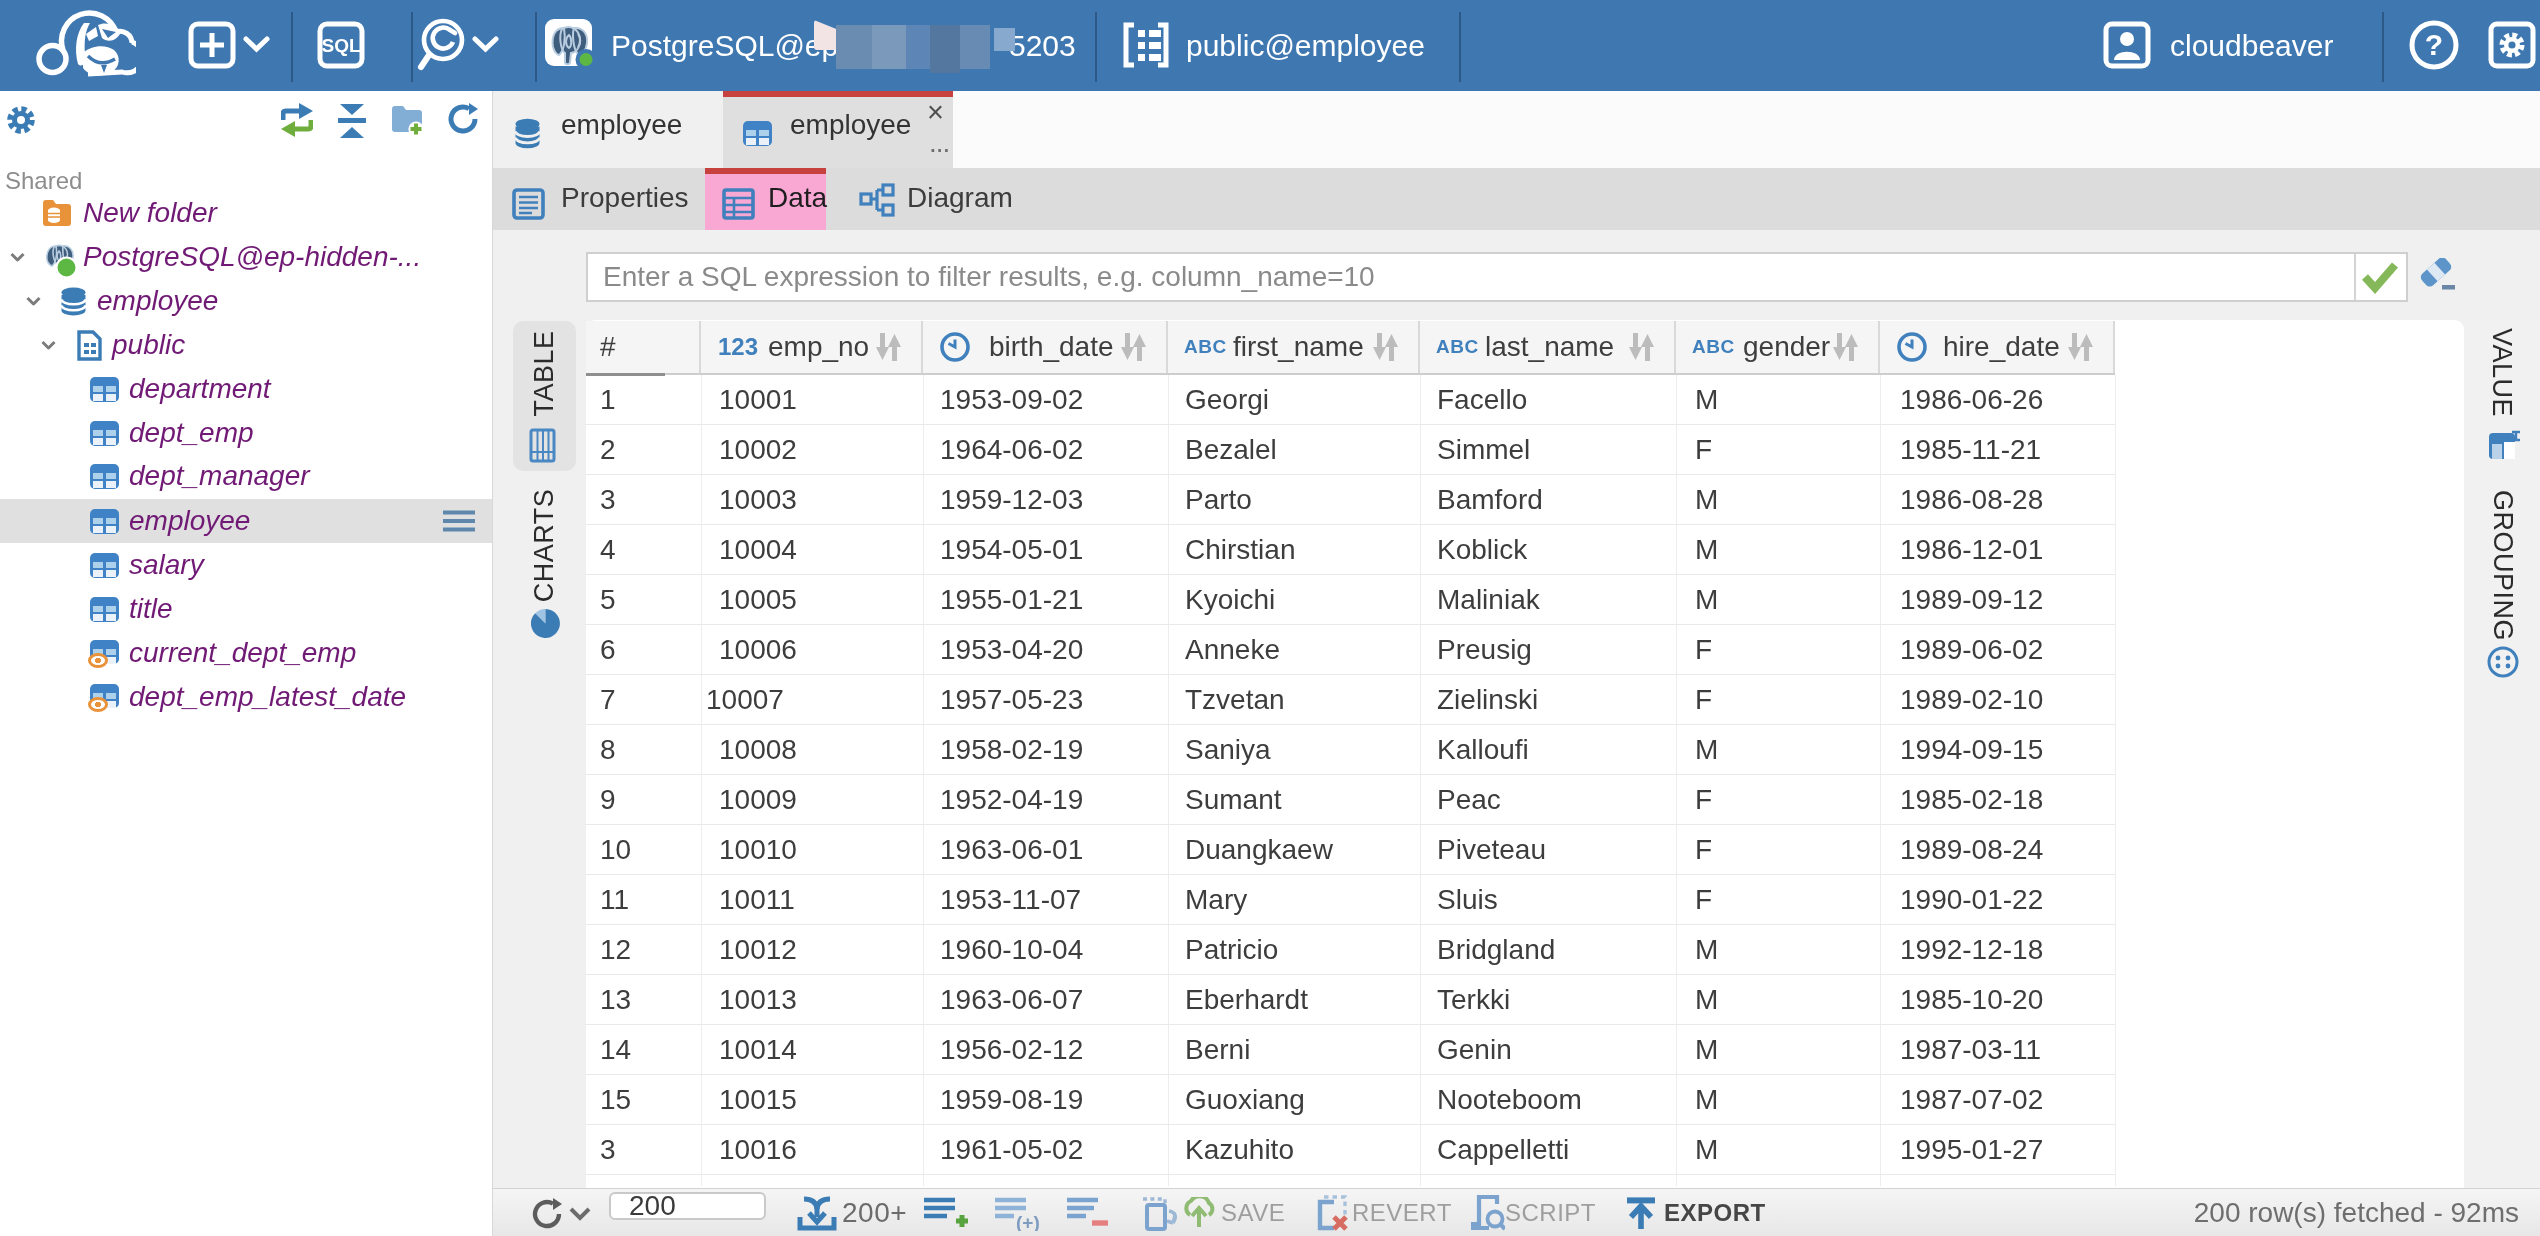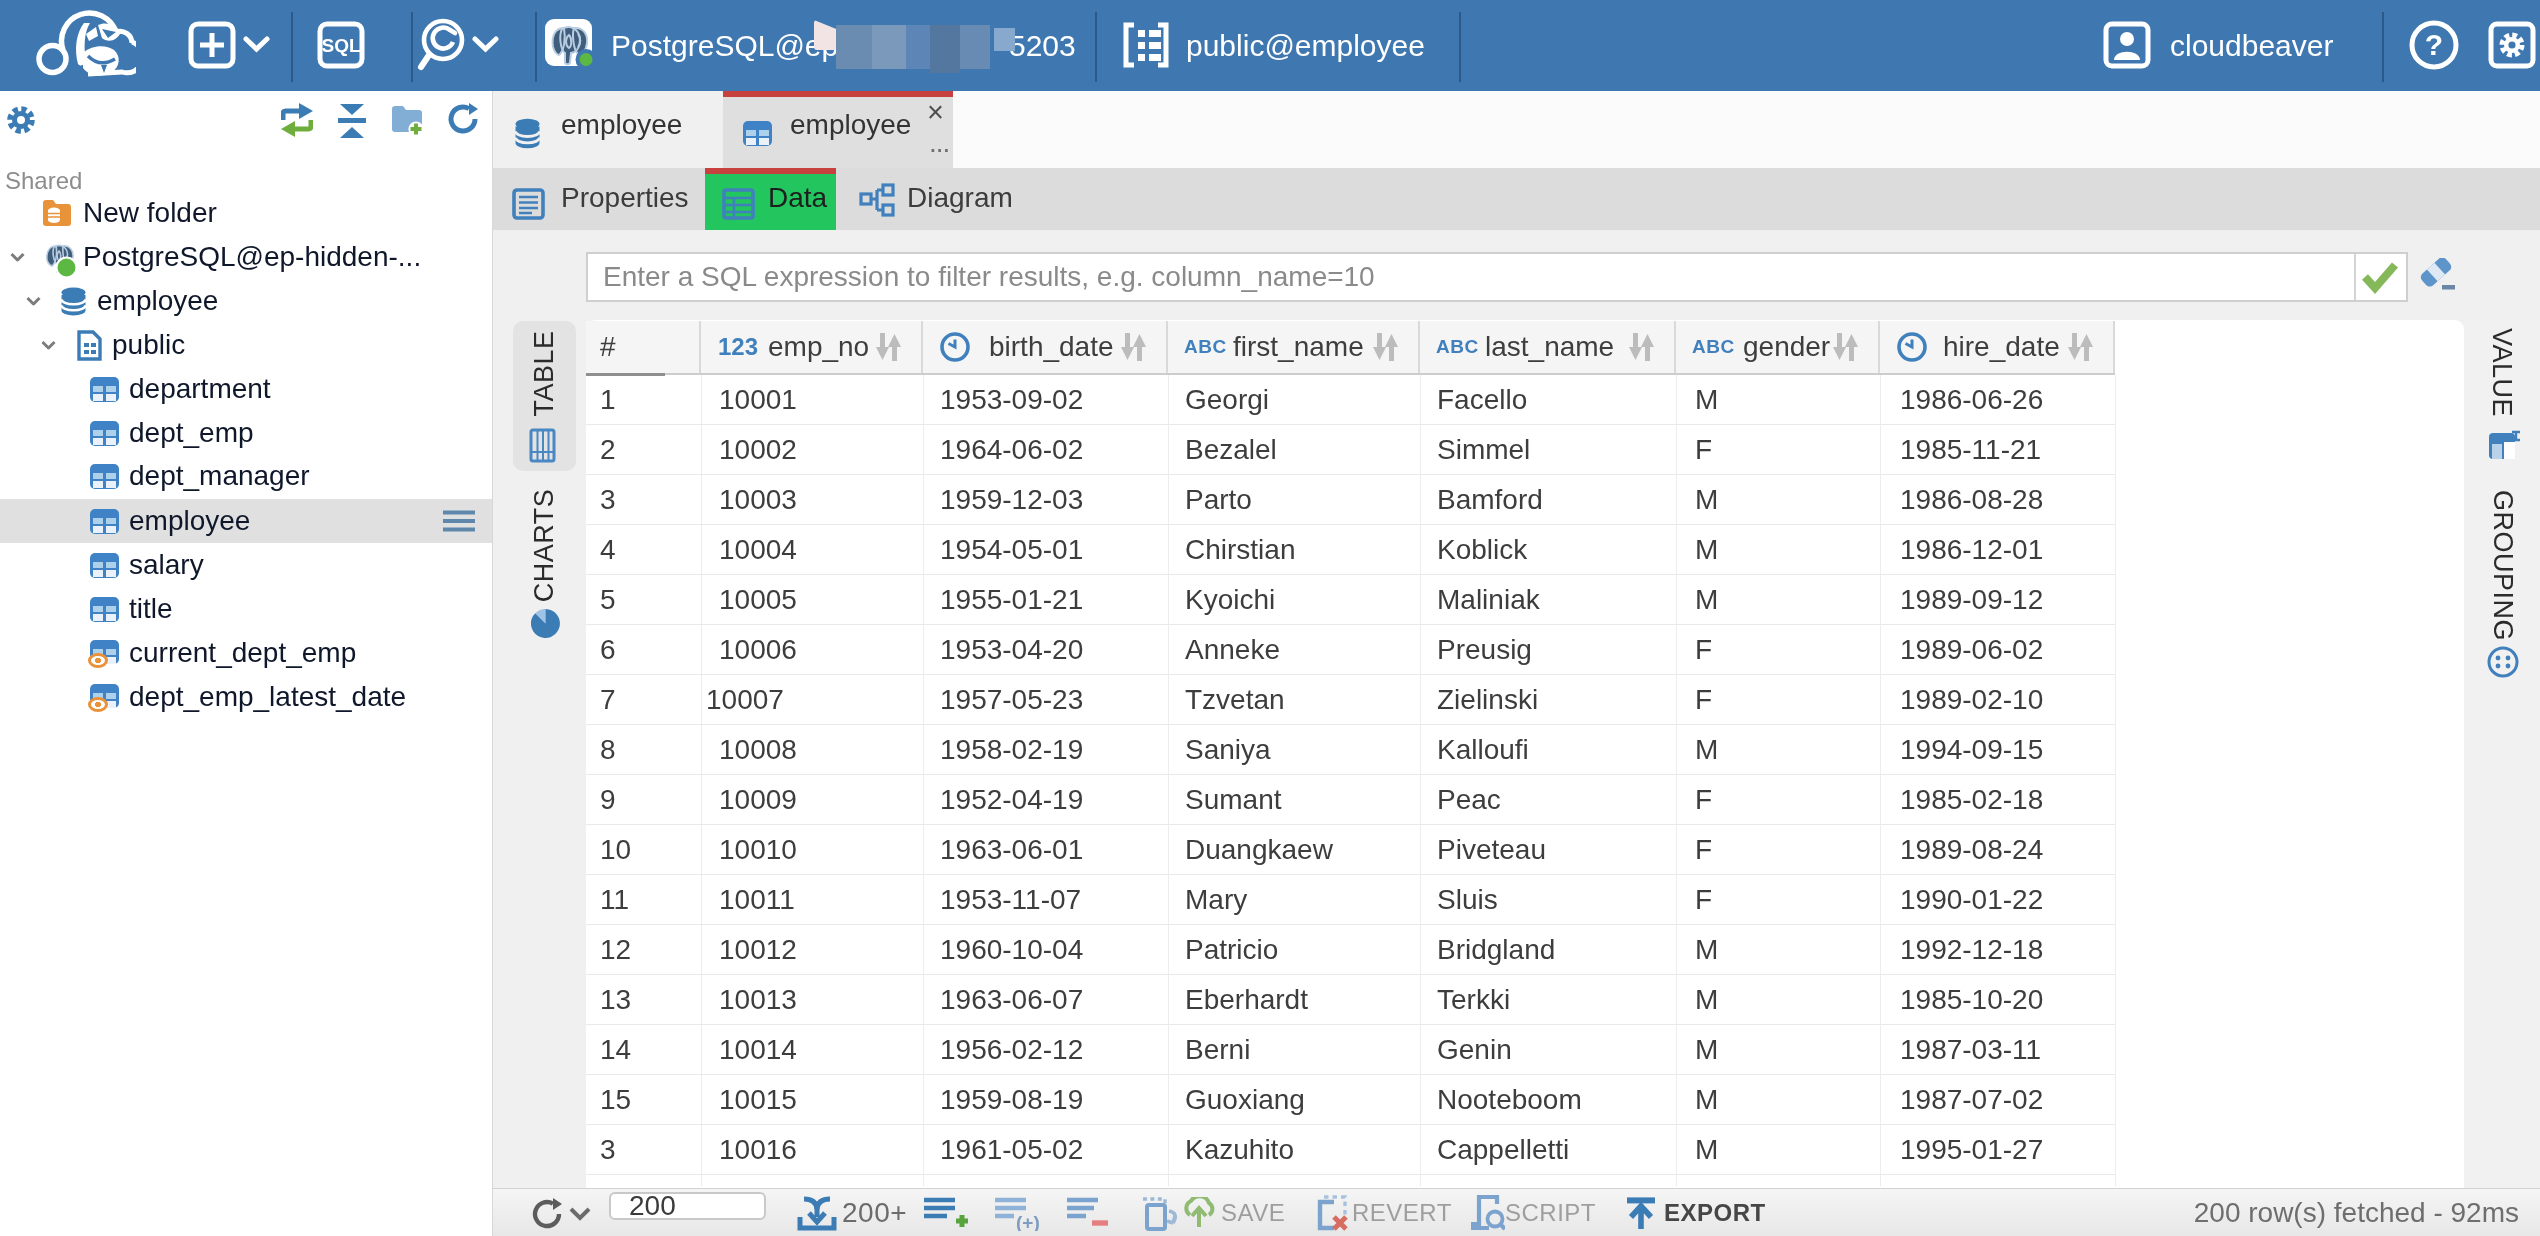--- a/index.html
+++ b/index.html
@@ -7,32 +7,32 @@
   #root{position:relative;width:2540px;height:1236px;background:#fff;overflow:hidden;}
   .abs{position:absolute;}
   
   #topbar{left:0;top:0;width:2540px;height:91px;background:#3F78B1;}
   .tb-div{position:absolute;top:12px;width:2px;height:70px;background:rgba(23,52,84,0.45);}
   .tb-text{position:absolute;top:0;height:91px;line-height:91px;color:#fff;font-size:30px;}
   
   #sidebar{left:0;top:91px;width:492px;height:1145px;background:#fff;border-right:1px solid #d8d8d8;}
   .shared{position:absolute;left:5px;top:76px;font-size:24px;color:#8d8d8d;}
   .trow{position:absolute;left:0;width:492px;height:44px;}
-  .trow .txt{position:absolute;top:50%;transform:translateY(-50%);font-size:28px;color:#0f172a;white-space:nowrap;}
+  .trow .txt{position:absolute;top:50%;transform:translateY(-50%);font-size:28px;color:#701a75;white-space:nowrap;font-style:italic;}
   .chev{position:absolute;top:50%;transform:translateY(-50%);width:15px;height:9px;}
   .tbl-ic,.view-ic{position:absolute;top:10px;width:29px;height:25px;border-radius:5px;background-color:#3f83c6;background-image:linear-gradient(#aed1eb,#aed1eb),linear-gradient(#aed1eb,#aed1eb),linear-gradient(#ebf1f8,#ebf1f8),linear-gradient(#ebf1f8,#ebf1f8);background-repeat:no-repeat;background-size:10px 6px,10px 6px,10px 7px,10px 7px;background-position:3px 9px,16px 9px,3px 17px,16px 17px;}
   .view-ic{height:24px;top:9px;}
   .view-ic::after{content:"";position:absolute;left:-2px;top:13px;width:14px;height:9px;border:3px solid #e8923a;border-radius:50%;background:radial-gradient(circle,#e8923a 0 3px,#fff 3px);}
   
   #tabbar1{left:493px;top:91px;width:2047px;height:77px;background:#fbfbfb;}
   #tab1{position:absolute;left:0;top:0;width:230px;height:77px;background:#f0f0f0;}
   #tab2{position:absolute;left:230px;top:0;width:230px;height:77px;background:#dfdfdf;border-top:6px solid #C7423E;box-sizing:border-box;}
   .tabtxt{position:absolute;font-size:28px;color:#333;}
   #tabbar2{left:493px;top:168px;width:2047px;height:62px;background:#dcdcdc;}
-  #dtab{position:absolute;left:212px;top:0;width:131px;height:62px;background:#22c55e;border-top:6px solid #C7423E;box-sizing:border-box;}
+  #dtab{position:absolute;left:212px;top:0;width:121px;height:62px;background:#f9a8d4;border-top:6px solid #C7423E;box-sizing:border-box;}
   
   #filtersec{left:493px;top:230px;width:2047px;height:90px;background:#f0f0f0;}
   #filterbox{position:absolute;left:93px;top:22px;width:1822px;height:50px;background:#fff;border:2px solid #cfcfcf;box-sizing:border-box;}
   #filterbox .ph{position:absolute;left:15px;top:0;height:46px;line-height:46px;color:#8a8a8a;font-size:28px;}
   
   #gridwrap{left:493px;top:320px;width:1971px;height:868px;background:#f0f0f0;}
   #grid{position:absolute;left:93px;top:0;width:1878px;height:868px;background:#fff;border-radius:9px 9px 0 0;}
   .hcell{position:absolute;top:1px;height:52px;background:#f5f5f5;box-sizing:border-box;border-right:2px solid #d9d9d9;}
   .hname{position:absolute;top:50%;transform:translateY(-50%);font-size:28px;color:#3e3e3e;white-space:nowrap;}
   .vline{position:absolute;top:55px;width:1px;background:#ededed;height:811px;}

